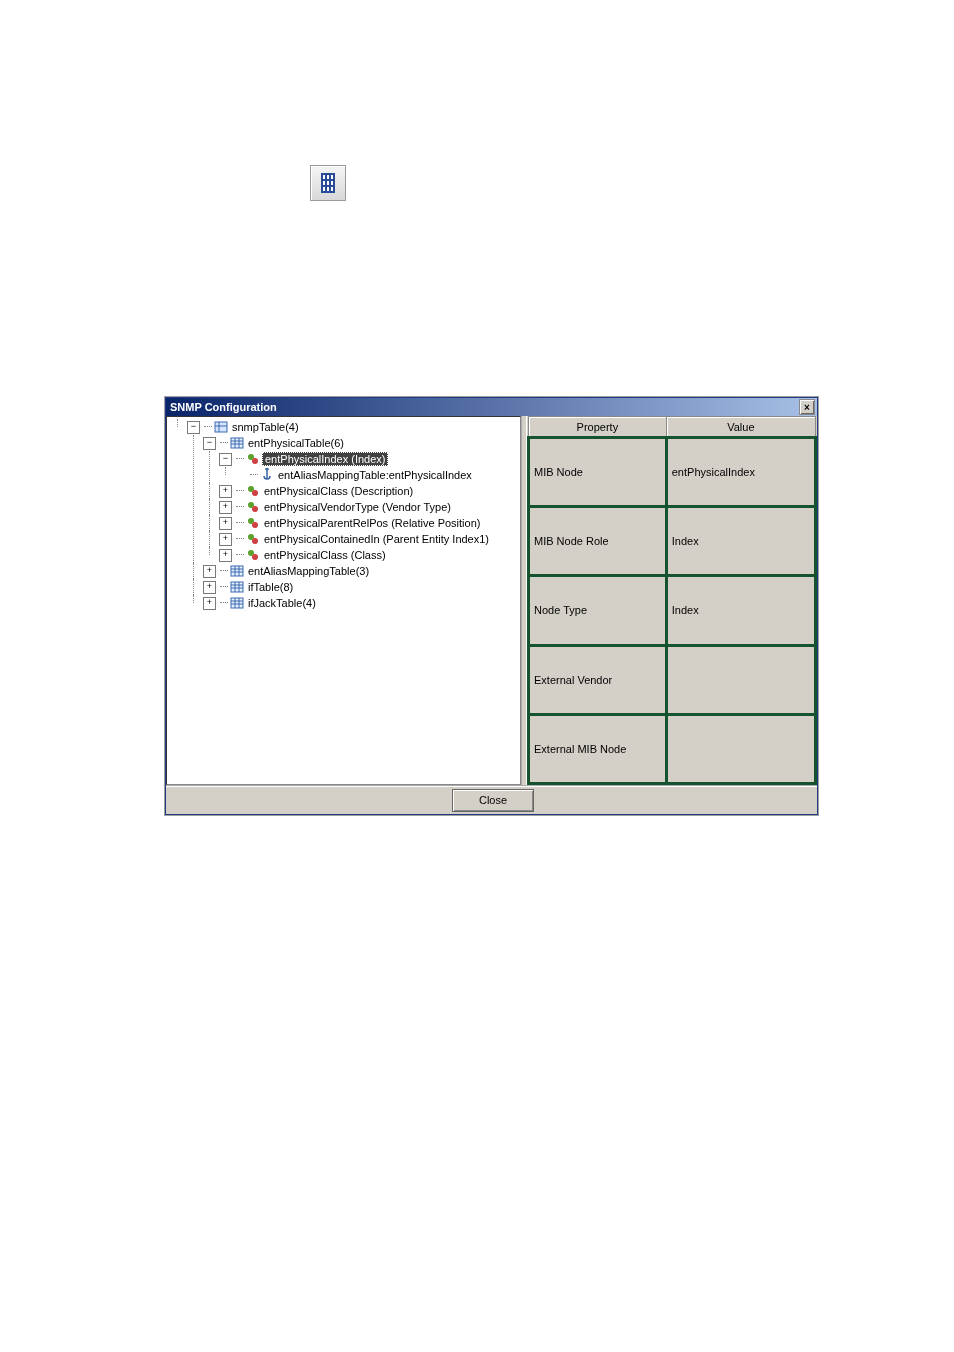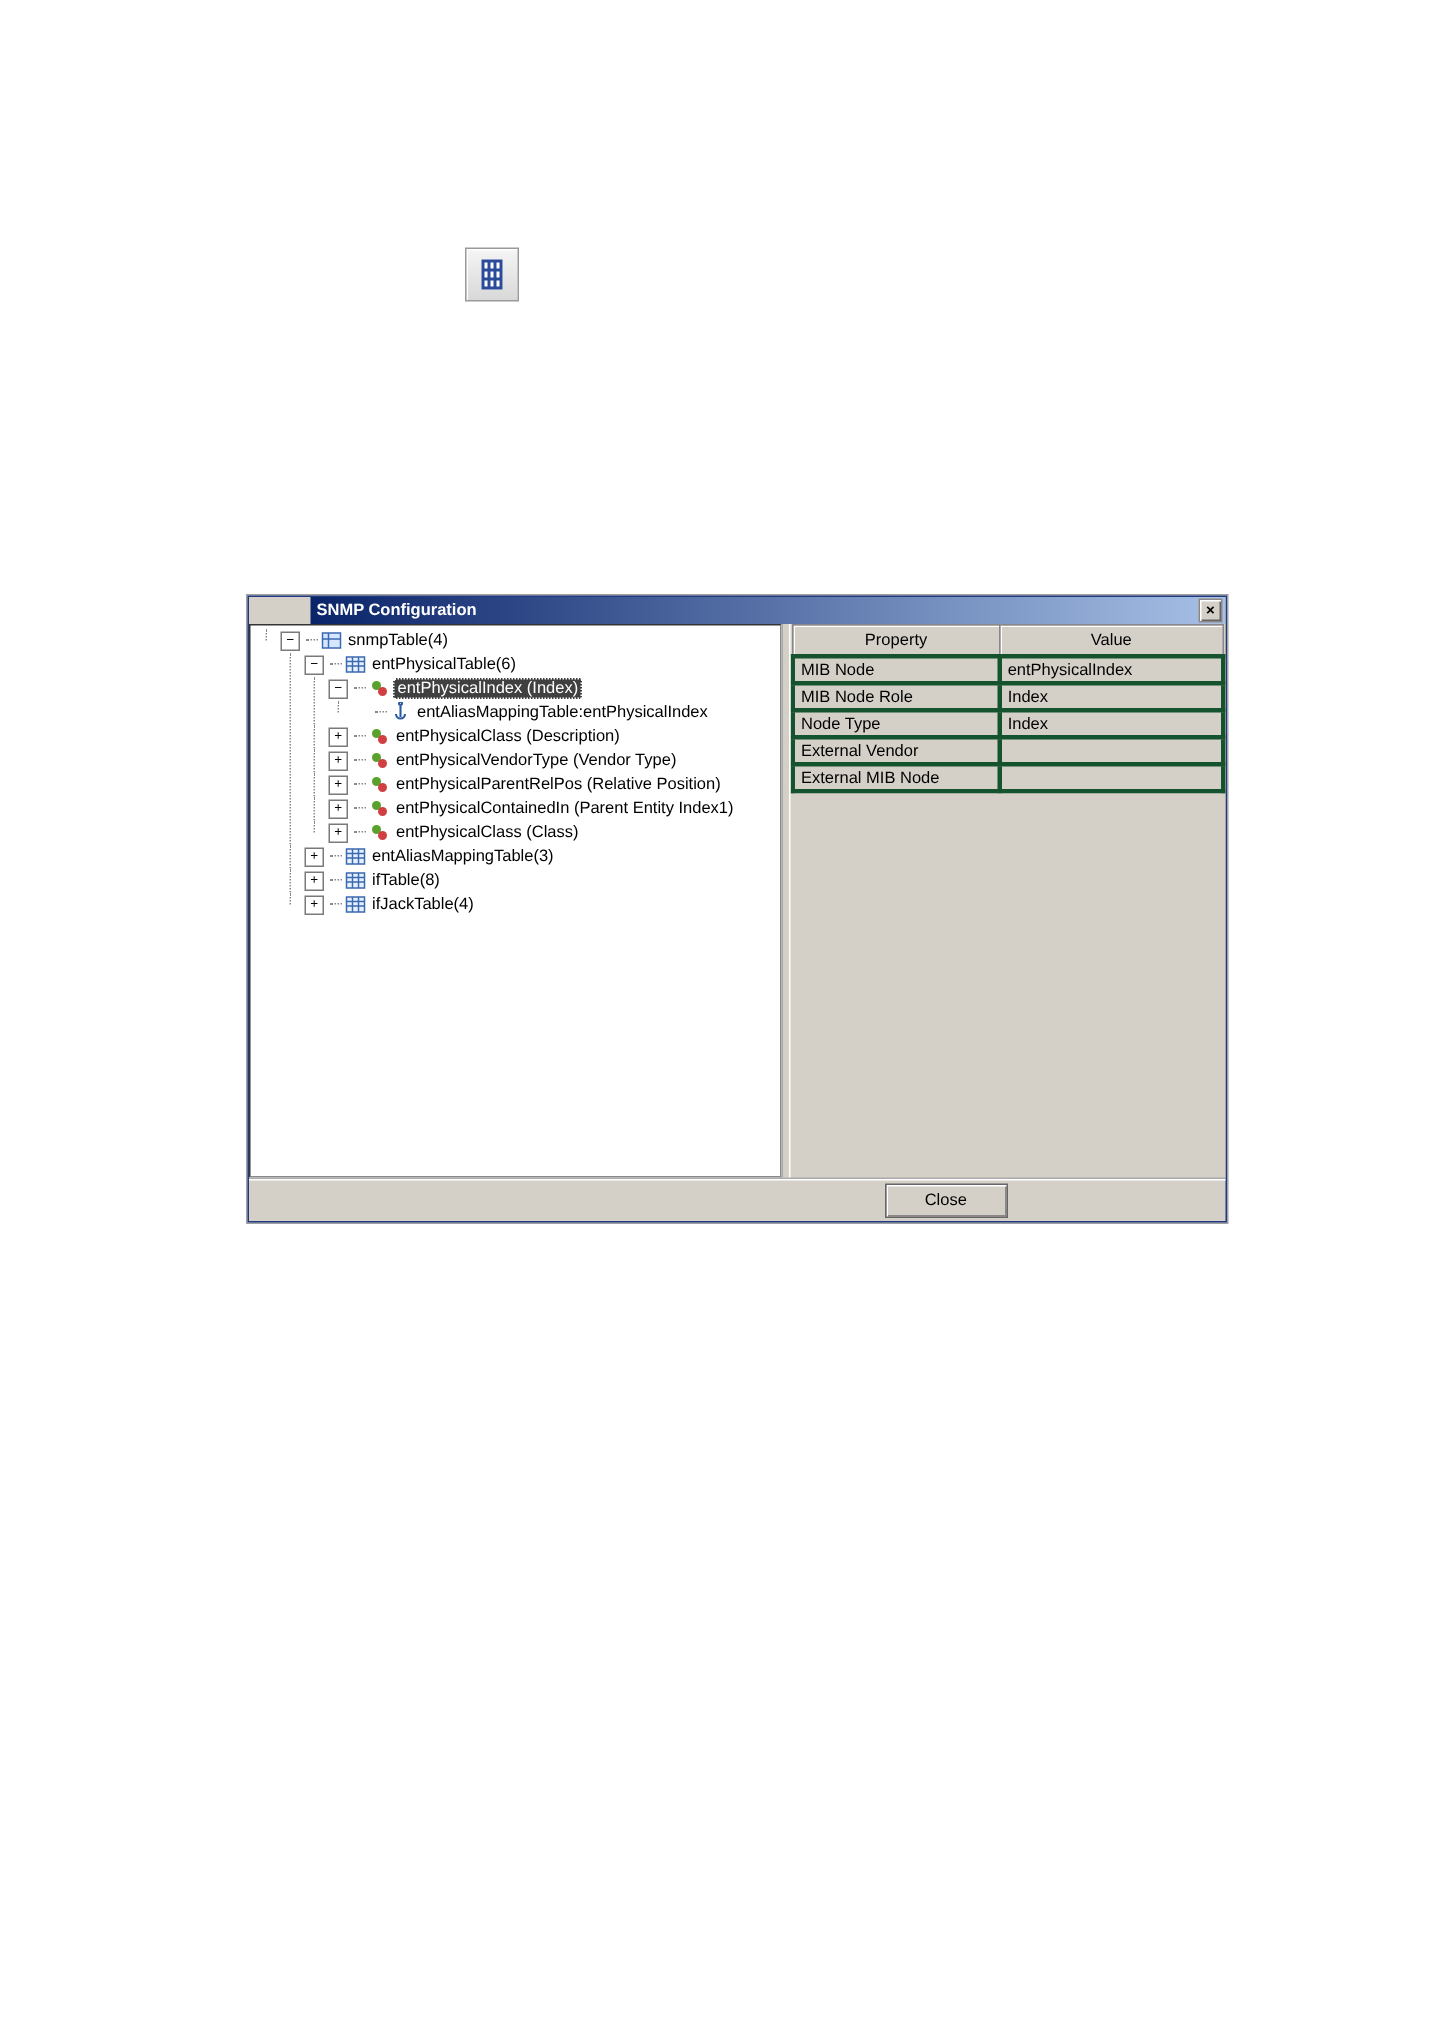--- a/index.html
+++ b/index.html
@@ -52,21 +52,20 @@
   .titlebar {
     height: 18px;
     background: linear-gradient(to right, #0a246a, #a6c0e6);
     color: #ffffff;
     display: flex;
     align-items: center;
     justify-content: space-between;
     padding: 0 2px 0 4px;
     font-weight: bold;
     font-size: 11px;
-    margin-left: 41px;
   }
   .titlebar .close-btn {
     width: 14px;
     height: 14px;
     background: #d4d0c8;
     border: 1px solid #888;
     color: #000;
     font-size: 10px;
     font-weight: bold;
     display: flex;
@@ -97,21 +96,20 @@
   }
   .splitter::after{
     content:"";
     position:absolute;
     top:50%; left:0; width:4px; height:8px;
   }
   .right-panel {
     flex: 1;
     background: #d4d0c8;
     display: flex;
-    flex-direction: column;
   }
   .prop-table {
     flex: 0 0 auto;
     width: 100%;
     border-collapse: collapse;
     table-layout: fixed;
     background: #d4d0c8;
   }
   .prop-table th {
     background: #d4d0c8;
@@ -472,19 +470,19 @@
             <td>External MIB Node</td>
             <td></td>
           </tr>
         </tbody>
       </table>
       <div class="prop-empty"></div>
     </div>
   </div>
 
   <div class="footer">
-    <div class="footer-left" style="display:flex;justify-content:center;">
+    <div class="footer-left" style="display:flex;justify-content:flex-start;">
       <div class="btn">
         <span>Close</span>
       </div>
     </div>
   </div>
 </div>
 
 </body></html>

